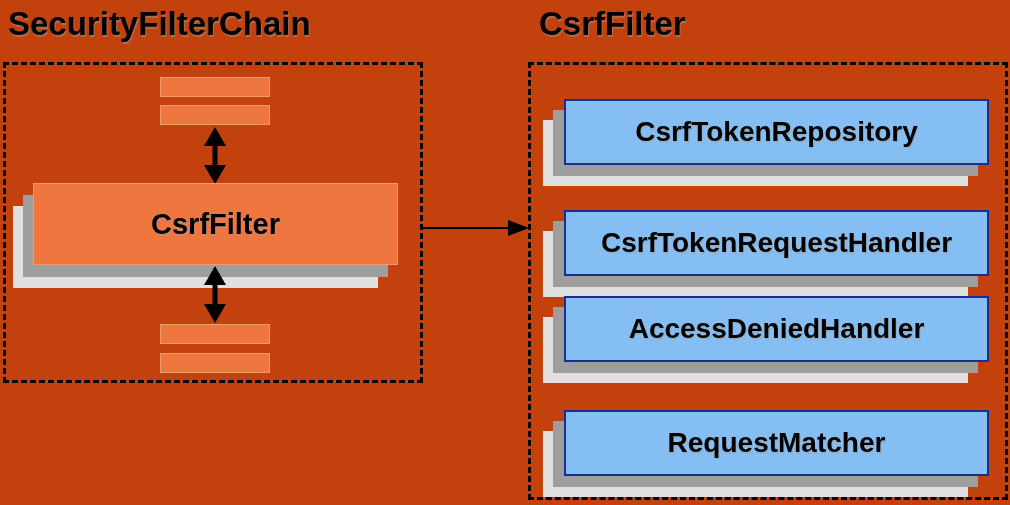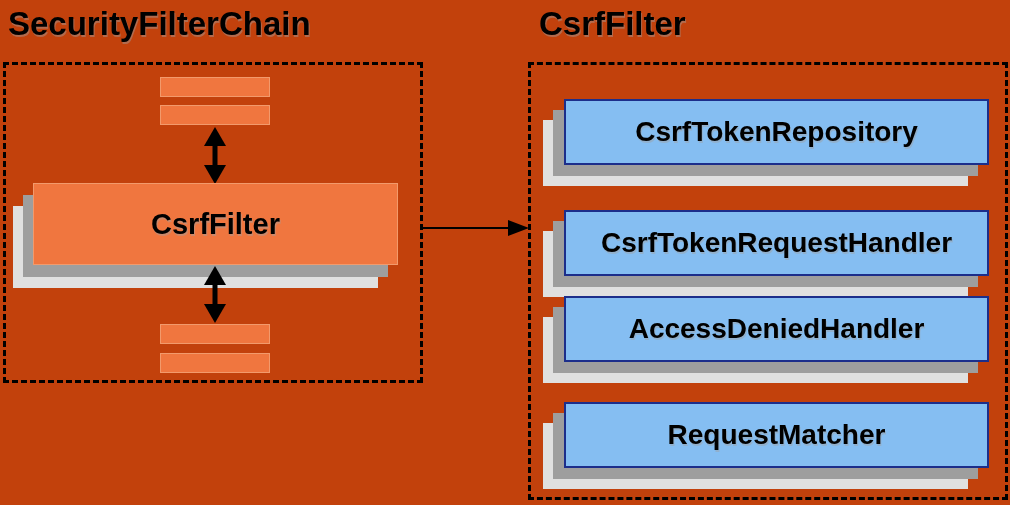--- a/index.html
+++ b/index.html
@@ -83,21 +83,21 @@
     box-sizing: border-box;
     box-shadow: -11px 11px 0 var(--shadow-dark, #9E9E9E),
                 -21px 21px 0 var(--shadow-light, #E0E0E0);
     display: flex;
     align-items: center;
     justify-content: center;
   }
   .comp-1 { top: 34px; }
   .comp-2 { top: 145px; }
   .comp-3 { top: 231px; }
-  .comp-4 { top: 337px; justify-content: center; }
+  .comp-4 { top: 345px; justify-content: center; }
   .component-box .label {
     font-size: 28px;
     font-weight: bold;
     color: #000000;
     white-space: nowrap;
     text-shadow: 1px 2px 0 rgba(160,160,160,0.45);
   }
 
   .v-arrow {
     position: absolute;

